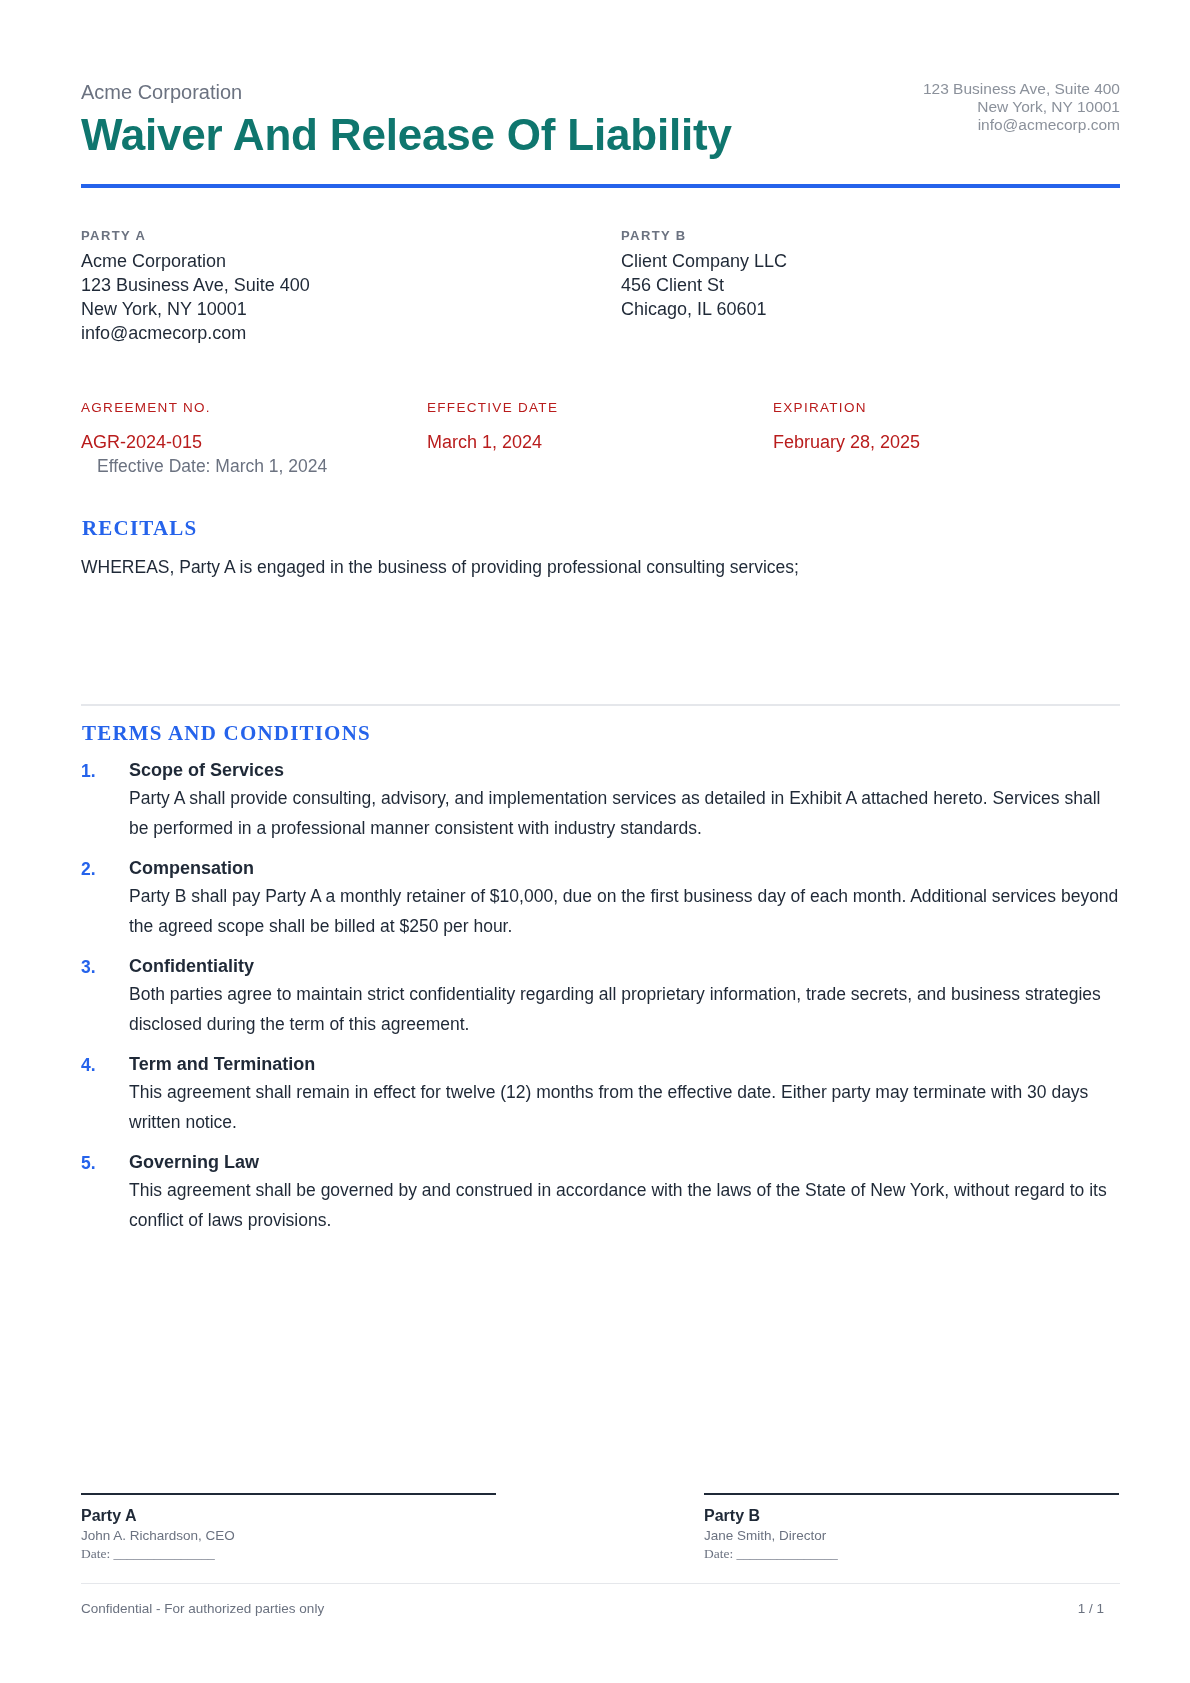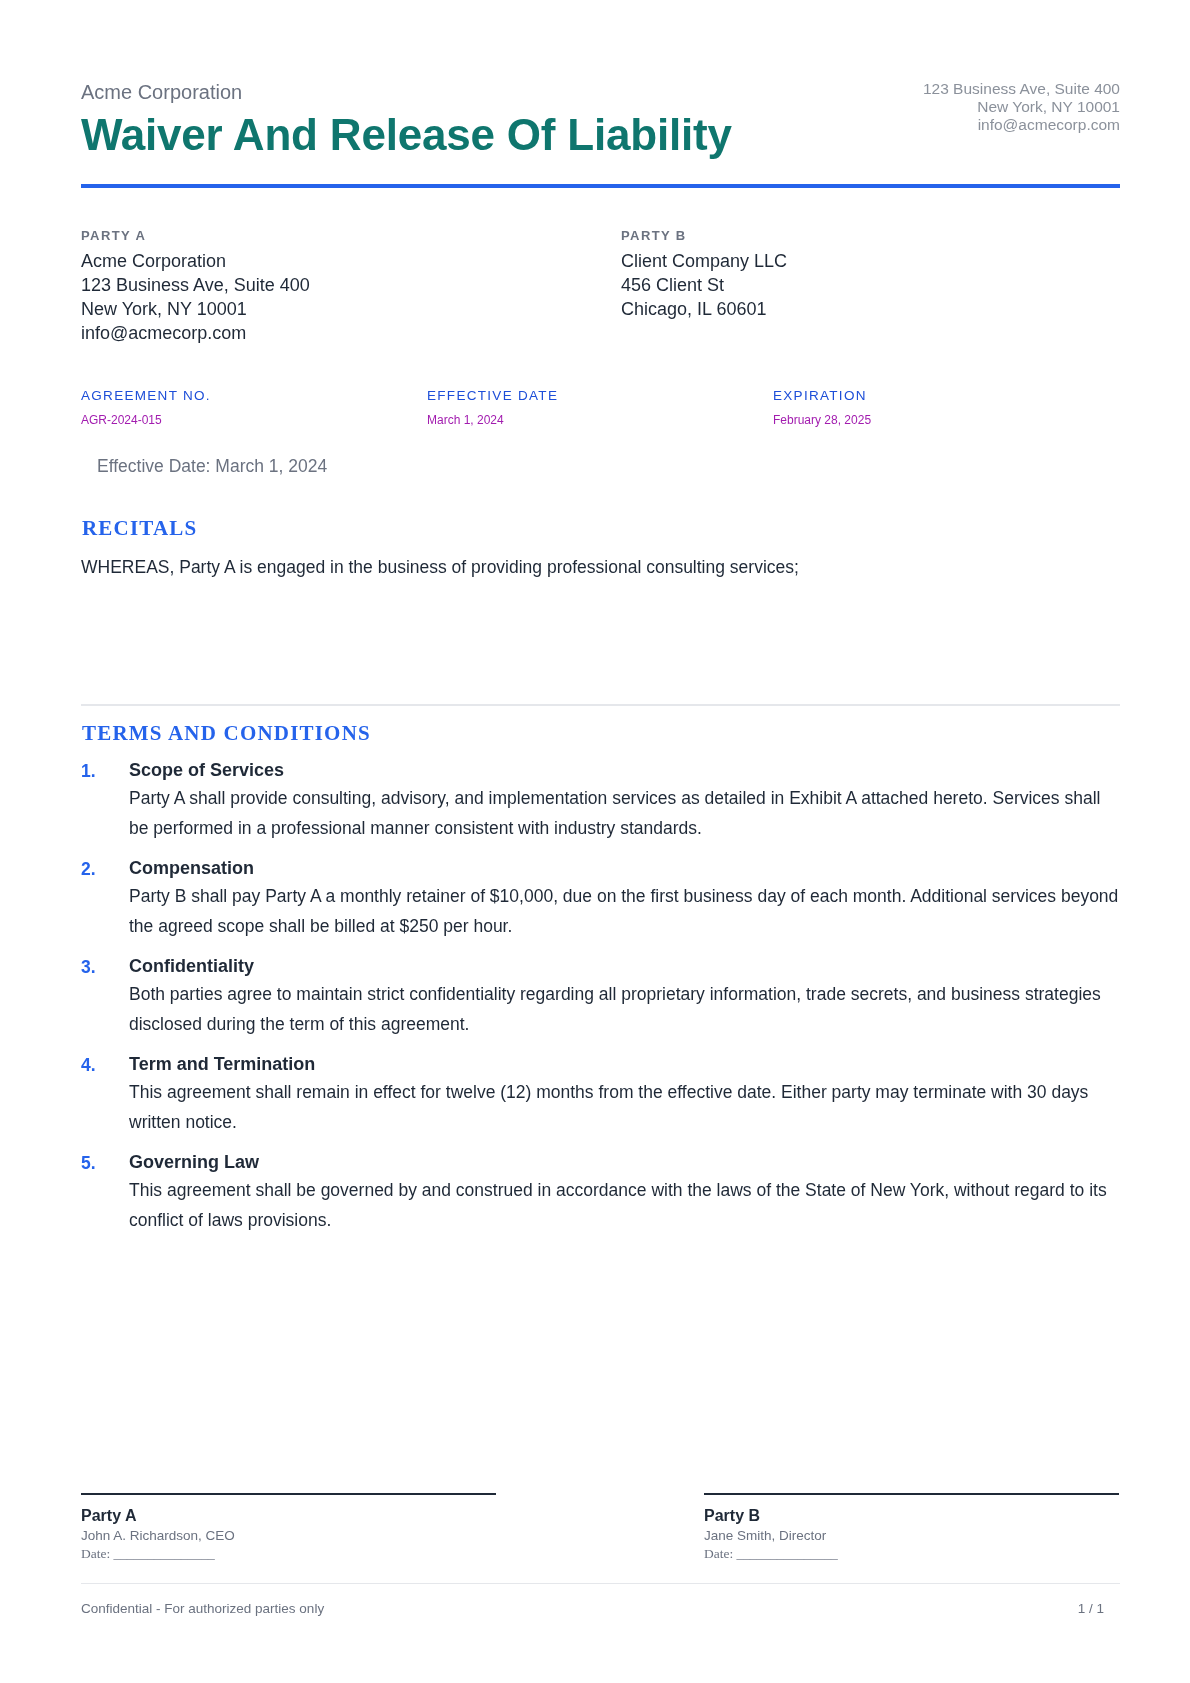--- a/index.html
+++ b/index.html
@@ -14,22 +14,22 @@
   .rule { position: absolute; left: 0; top: 184px; width: 1039px; height: 4px; background: #2563eb; }
 
   .parties { position: absolute; left: 0; top: 228px; width: 1039px; }
   .party { position: absolute; top: 0; width: 480px; }
   .party.b { left: 540px; }
   .label { font-size: 13px; font-weight: bold; letter-spacing: 1.4px; color: #6b7280; text-transform: uppercase; }
   .party-lines { margin-top: 6px; font-size: 18px; line-height: 24px; color: #1f2937; }
 
   .meta { position: absolute; left: 0; top: 388px; width: 1039px; }
   .meta-col { position: absolute; top: 0; width: 320px; }
-  .meta-label { font-size: 13.5px; letter-spacing: 1.3px; color: #1d4ed8; text-transform: uppercase; }
-  .meta-val { margin-top: 10px; font-size: 12px; color: #a21caf; }
+  .meta-label { font-size: 13.5px; letter-spacing: 1.3px; color: #b91c1c; text-transform: uppercase; margin-top: 12px; }
+  .meta-val { margin-top: 17px; font-size: 18px; color: #b91c1c; }
 
   .eff { position: absolute; left: 0; top: 456px; font-size: 17.5px; color: #6b7280; margin-left: 16px; }
 
   .section-title { position: absolute; left: 1px; font-size: 21px; font-weight: bold; letter-spacing: 1.2px; color: #2563eb; text-transform: uppercase; font-family: Liberation Serif, serif; }
   .recital { position: absolute; left: 0; font-size: 17.5px; color: #1f2937; white-space: nowrap; }
   .divider { position: absolute; left: 0; top: 704px; width: 1039px; height: 2px; background: #e5e7eb; }
 
   .terms { position: absolute; left: 0; top: 760px; width: 1039px; }
   .term { position: absolute; left: 0; width: 1039px; }
   .term-num { position: absolute; left: 0; top: 1px; font-size: 17.5px; font-weight: bold; color: #2563eb; }

